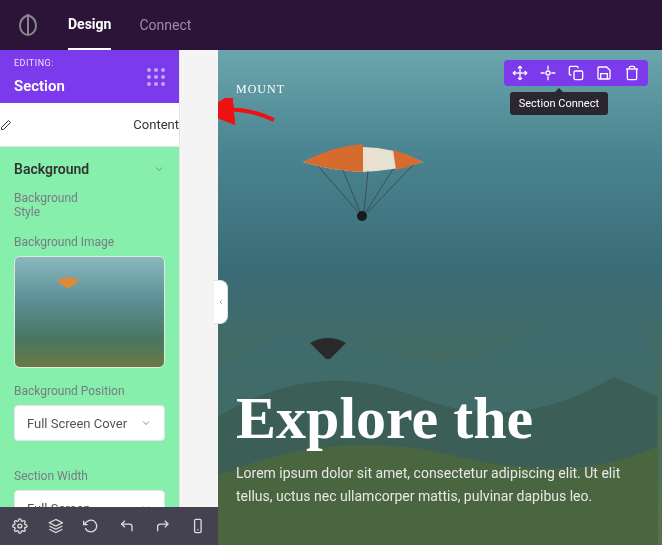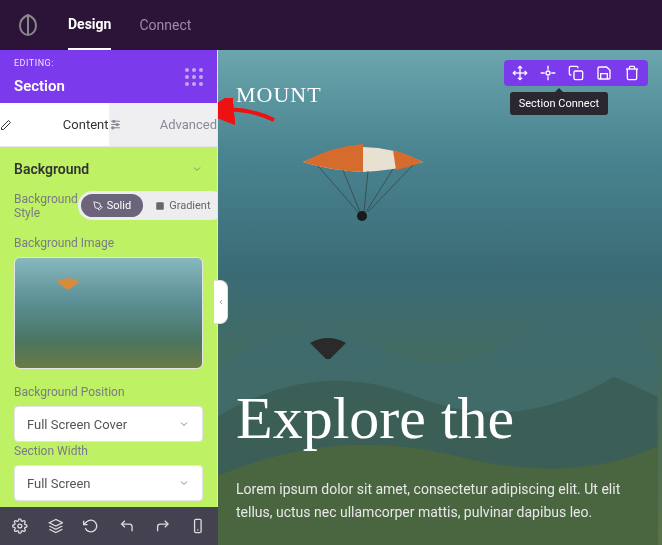--- a/index.html
+++ b/index.html
@@ -2,21 +2,21 @@
 <html><head>
 <meta charset="utf-8">
 <style>
 *{box-sizing:border-box;margin:0;padding:0;font-family:-apple-system,BlinkMacSystemFont,"Segoe UI",Roboto,sans-serif}
 body{width:662px;height:545px;overflow:hidden;background:#f4f4f4;position:relative}
 .topbar{height:50px;background:#2c1338;display:flex;align-items:center;padding:0 16px;gap:28px}
 .logo{width:24px;height:24px;color:#888}
 .nav-tab{color:#fff;font-size:14px;padding:16px 0;cursor:pointer;font-weight:700}
 .nav-tab.inactive{color:#9e8aa8;font-weight:400}
 .nav-tab.active{border-bottom:3px solid #fff}
-.sidebar{width:218px;position:absolute;top:50px;left:0;bottom:0;background:#bef264;border-right:1px solid #e5e5e5;display:flex;flex-direction:column}
+.sidebar{width:180px;position:absolute;top:50px;left:0;bottom:0;background:#86efac;border-right:1px solid #e5e5e5;display:flex;flex-direction:column}
 .edit-header{background:#7c3aed;padding:8px 14px;color:#fff;display:flex;justify-content:space-between;align-items:center}
 .edit-header .lbl{font-size:9px;letter-spacing:0.5px;opacity:0.85}
 .edit-header .ttl{font-size:15px;font-weight:600;margin-top:9px}
 .drag-grid{display:grid;grid-template-columns:repeat(3,4px);grid-template-rows:repeat(3,4px);gap:3px}
 .drag-grid span{width:4px;height:4px;background:rgba(255,255,255,0.55);border-radius:50%}
 .tabs{display:flex;height:44px;border-bottom:1px solid #e5e5e5}
 .tab{flex:1;display:flex;align-items:center;justify-content:space-between;gap:6px;font-size:13px;color:#555;cursor:pointer}
 .tab.active{color:#333;background:#fff}
 .tab.inactive{background:#efeef1;color:#8a8894}
 .panel{flex:1;overflow-y:auto;padding:14px 14px 0 14px}
@@ -25,33 +25,33 @@
 .field-lbl{font-size:12px;color:#7a7a85;margin-bottom:7px;display:block}
 .row{display:flex;align-items:center;justify-content:space-between;margin-bottom:16px}
 .seg{display:flex;background:#edecef;border-radius:20px;padding:3px}
 .seg-btn{padding:5px 12px;border-radius:16px;font-size:11px;display:flex;align-items:center;gap:4px;cursor:pointer;color:#666}
 .seg-btn.active{background:#6b647a;color:#fff}
 .color-row{display:flex;align-items:center;justify-content:space-between;margin-bottom:16px}
 .swatch-wrap{display:flex;align-items:center;gap:6px}
 .swatch{width:38px;height:20px;border-radius:10px;background:#fff;border:1px solid #e2e2e2}
 .link-ic{width:14px;height:14px;color:#999}
 .img-prev{width:100%;height:112px;border-radius:6px;border:1px solid #e5e5e5;margin-bottom:16px;overflow:hidden;position:relative;cursor:pointer}
-.select{width:100%;height:36px;border:1px solid #e2e2e8;border-radius:4px;padding:0 12px;font-size:13px;color:#555;display:flex;align-items:center;justify-content:space-between;cursor:pointer;margin-bottom:2px;background:#fff}
+.select{width:100%;height:36px;border:1px solid #e2e2e8;border-radius:4px;padding:0 12px;font-size:13px;color:#555;display:flex;align-items:center;justify-content:space-between;cursor:pointer;margin-bottom:28px;background:#fff}
 .bottombar{height:38px;background:#444150;display:flex;align-items:center;padding:0 12px;gap:20px;color:#ddd;position:absolute;bottom:0;left:0;width:218px}
 .bottombar svg{width:16px;height:16px;cursor:pointer}
 .canvas{position:absolute;top:50px;left:218px;right:0;bottom:0;overflow:hidden}
 .hero{position:absolute;inset:0;background:linear-gradient(180deg,#6ba5ad 0%,#4a8591 20%,#3a6b76 45%,#476b5a 70%,#5a7248 100%)}
 .mountain{position:absolute;bottom:0;left:0;right:0;height:60%}
 .toolbar{position:absolute;top:10px;right:14px;background:#7c3aed;border-radius:4px;display:flex;padding:5px 8px;gap:12px;z-index:10}
 .toolbar svg{width:16px;height:16px;color:#fff;cursor:pointer}
 .tooltip{position:absolute;top:42px;right:54px;background:#2a2731;color:#fff;font-size:11px;padding:5px 9px;border-radius:3px;z-index:10}
 .tooltip::before{content:"";position:absolute;top:-4px;left:50%;transform:translateX(-50%);border-left:4px solid transparent;border-right:4px solid transparent;border-bottom:4px solid #2a2731}
-.brand{position:absolute;top:32px;left:18px;color:#fff;font-size:22px;font-family:Georgia,serif;letter-spacing:1px}
-.hero-h{position:absolute;bottom:92px;left:18px;color:#fff;font-size:60px;font-family:Georgia,serif;font-weight:400}
-.hero-p{position:absolute;bottom:22px;left:18px;right:18px;color:#e8e8e8;font-size:14px;line-height:1.6}
+.brand{position:absolute;top:32px;left:18px;color:#fff;font-size:12px;font-family:Georgia,serif;letter-spacing:1px}
+.hero-h{position:absolute;bottom:92px;left:18px;color:#fff;font-size:60px;font-family:Georgia,serif;font-weight:700}
+.hero-p{position:absolute;bottom:38px;left:18px;right:18px;color:#e8e8e8;font-size:14px;line-height:1.6}
 .arrow{position:absolute;top:98px;left:218px;z-index:20;pointer-events:none}
 .collapse-handle{position:absolute;left:214px;top:280px;width:14px;height:44px;background:#fff;border:1px solid #e0e0e0;border-left:none;border-radius:0 8px 8px 0;display:flex;align-items:center;justify-content:center;cursor:pointer;z-index:5}
 .prev-sky{position:absolute;inset:0;background:linear-gradient(180deg,#88b8bd 0%,#5a8f95 40%,#4a7560 75%,#6a7a45 100%)}
 .glider{position:absolute}
 </style>
 </head>
 <body>
 
 <div class="topbar">
   <svg class="logo" viewBox="0 0 24 24" fill="none" stroke="currentColor" stroke-width="2">
@@ -80,58 +80,33 @@
       </div>
   </div>
 
   <div class="tabs">
     <div class="tab active">
       <svg width="12" height="12" viewBox="0 0 24 24" fill="none" stroke="currentColor" stroke-width="2">
           <path d="M17 3l4 4L7 21H3v-4L17 3z"></path>
         </svg>
       <span>Content</span>
     </div>
-    <div class="tab inactive">
-      <svg width="13" height="13" viewBox="0 0 24 24" fill="none" stroke="currentColor" stroke-width="2">
-          <line x1="4" y1="6" x2="20" y2="6"></line>
-          <line x1="4" y1="12" x2="20" y2="12"></line>
-          <line x1="4" y1="18" x2="20" y2="18"></line>
-          <circle cx="9" cy="6" r="2" fill="#8a8894"></circle>
-          <circle cx="15" cy="12" r="2" fill="#8a8894"></circle>
-          <circle cx="7" cy="18" r="2" fill="#8a8894"></circle>
-        </svg>
-      <span>Advanced</span>
-    </div>
   </div>
 
   <div class="panel">
     <div class="grp-head">
       <h4>Background</h4>
       <svg width="12" height="12" viewBox="0 0 24 24" fill="none" stroke="#888" stroke-width="2">
           <polyline points="6 9 12 15 18 9"></polyline>
         </svg>
     </div>
 
     <div class="row">
       <span class="field-lbl" style="margin-bottom:0;white-space:pre-line">Background
 Style</span>
-      <div class="seg">
-        <div class="seg-btn active">
-          <svg width="10" height="10" viewBox="0 0 24 24" fill="none" stroke="currentColor" stroke-width="2">
-              <path d="M12 19l7-7 3 3-7 7-3-3zM18 13l-1.5-7.5L2 2l3.5 14.5L13 18"></path>
-            </svg>
-          <span>Solid</span>
-        </div>
-        <div class="seg-btn">
-          <svg width="10" height="10" viewBox="0 0 24 24" fill="currentColor">
-              <rect x="3" y="3" width="18" height="18" rx="2"></rect>
-            </svg>
-          <span>Gradient</span>
-        </div>
-      </div>
     </div>
 
 
     <span class="field-lbl">Background Image</span>
     <div class="img-prev">
       <div class="prev-sky"></div>
       <svg class="glider" style="top:18px;left:40px" width="26" height="16" viewBox="0 0 40 20">
           <path d="M2 6 Q20 -4 38 6 L22 18 L18 18 Z" fill="#d98a3a"></path>
         </svg>
     </div>

